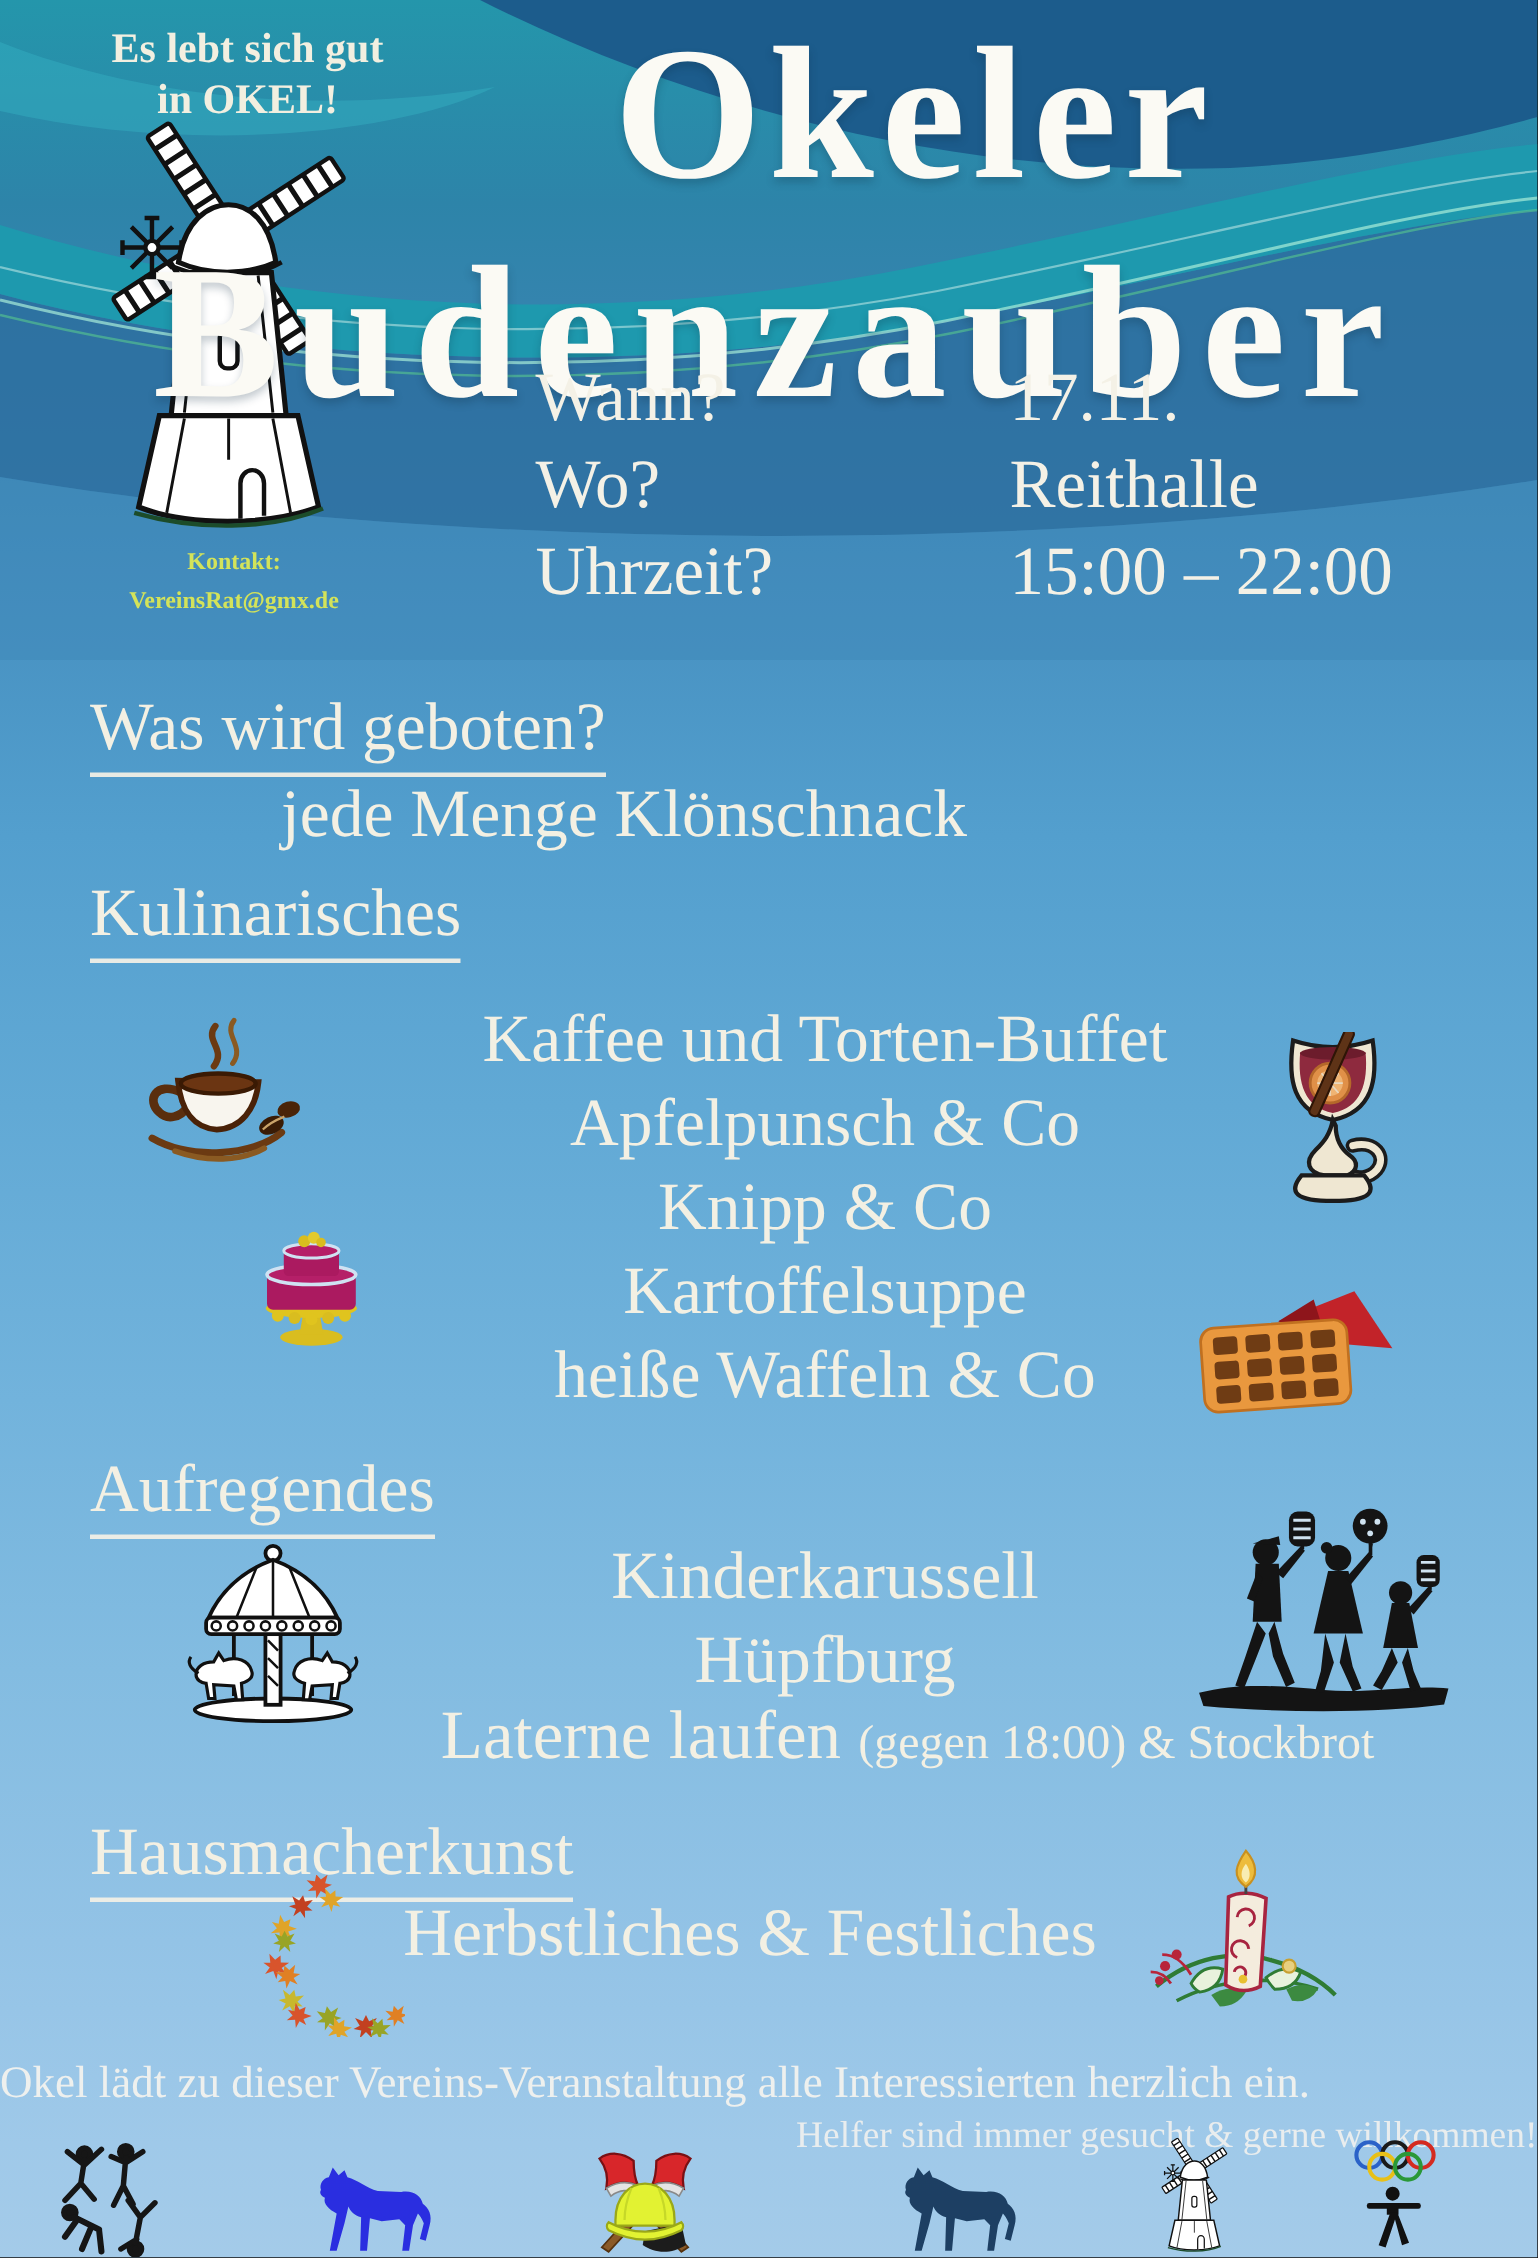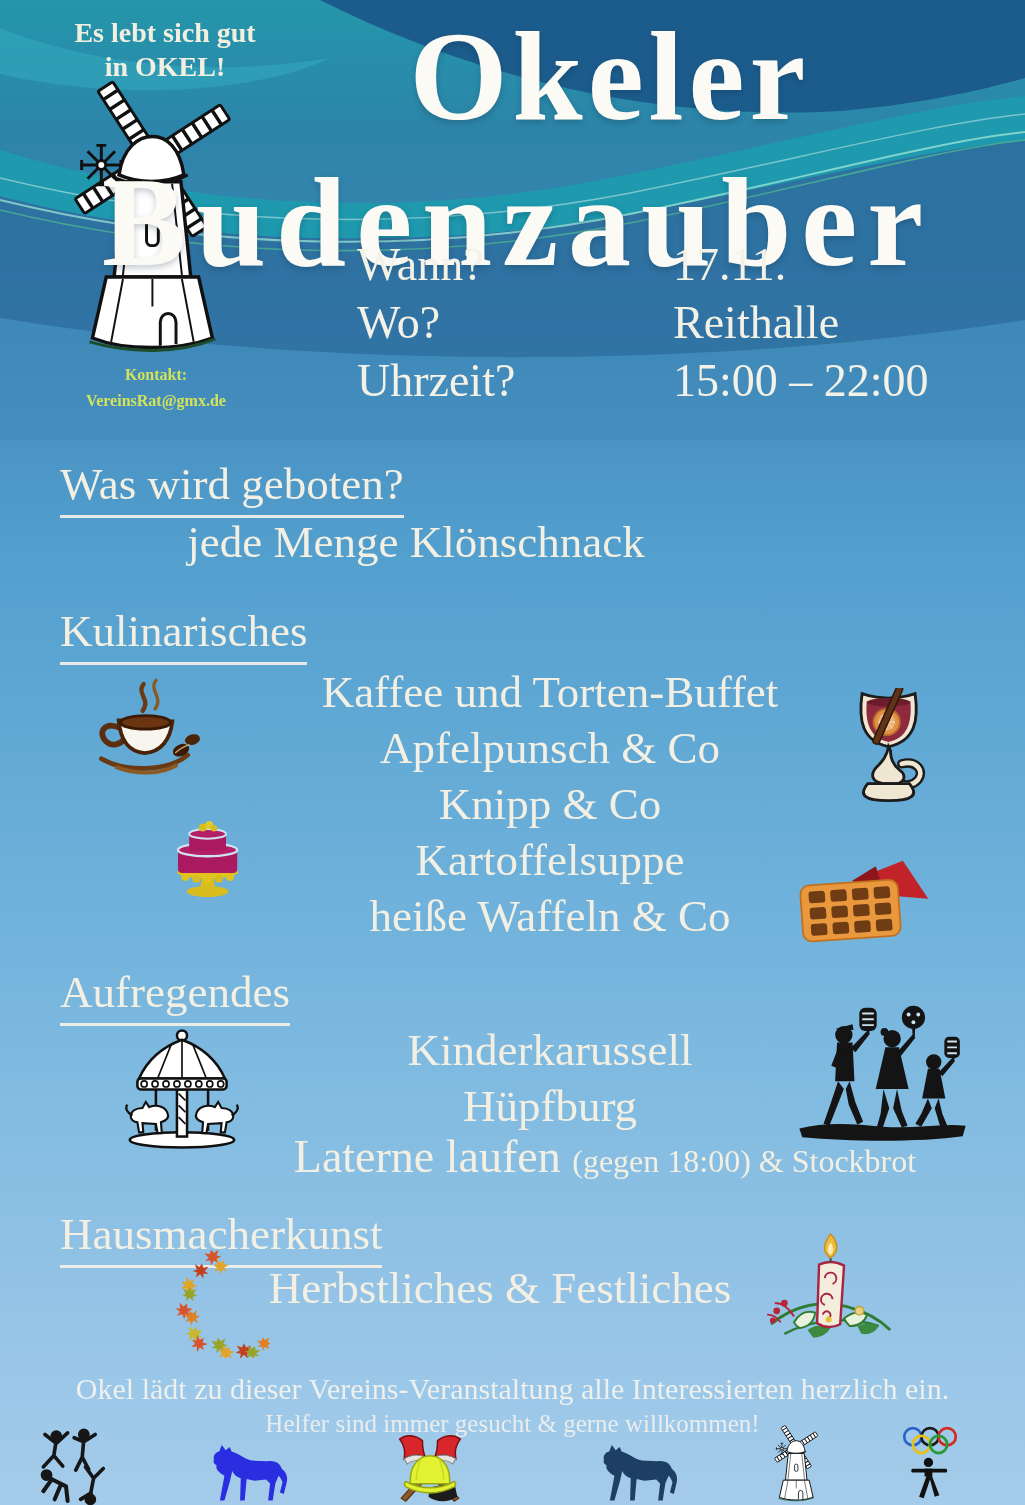--- a/index.html
+++ b/index.html
@@ -25,22 +25,22 @@
   .title1{left:230px; top:14px; width:760px; font-size:126px; letter-spacing:5px; text-align:center;}
   .title2{left:10px; top:160px; width:1015px; font-size:126px; letter-spacing:10px; text-align:center;}
   .info{left:357px; top:236px; font-size:46px; color:#f4f1e6; line-height:58px;}
   .info .lbl{display:inline-block; width:316px;}
   .heading{left:60px; font-size:45px; color:var(--ink);}
   .heading .u{border-bottom:3px solid rgba(244,241,230,.92); padding-bottom:5px; display:inline-block;}
   .bigline{font-size:45px; color:var(--ink);}
   .list{font-size:45px; color:var(--ink); line-height:56px; text-align:center;}
   .lantern-main{font-size:46px;}
   .lantern-detail{font-size:32px;}
-  .footer-invite{left:0; top:1372px; width:1025px; font-size:30px; color:#eef0ee; text-align:center;}
-  .footer-helpers{left:0; top:1410px; width:1025px; font-size:25px; color:#e9edee; text-align:center;}
+  .footer-invite{left:0; top:1372px; width:1025px; font-size:30px; color:#eef0ee; text-align:left;}
+  .footer-helpers{left:0; top:1410px; width:1025px; font-size:25px; color:#e9edee; text-align:right;}
   svg.icon{display:block;}
 </style>
 </head>
 <body>
 
 <svg width="0" height="0" style="position:absolute" aria-hidden="true">
   <defs>
     <g id="blade">
       <rect x="-9" y="-88" width="18" height="76" rx="2" fill="#fff" stroke="#111" stroke-width="3"></rect>
       <path d="M-9,-78 h18 M-9,-66 h18 M-9,-54 h18 M-9,-42 h18 M-9,-30 h18 M-9,-20 h18" stroke="#111" stroke-width="3.5"></path>
@@ -343,21 +343,21 @@
     <div>
       <span class="lbl">Uhrzeit?</span><span>15:00 – 22:00</span>
     </div>
   </div>
 
   <div class="abs heading" style="top:458px">
     <span class="u">Was wird geboten?</span>
   </div>
   <div class="abs bigline center" style="left:0; top:516px; width:832px">jede Menge Klönschnack</div>
 
-  <div class="abs heading" style="top:605px">
+  <div class="abs heading" style="top:582px">
     <span class="u">Kulinarisches</span>
   </div>
   <div class="abs list" style="left:70px; top:664px; width:960px">
     <div>Kaffee und Torten-Buffet</div>
     <div>Apfelpunsch &amp; Co</div>
     <div>Knipp &amp; Co</div>
     <div>Kartoffelsuppe</div>
     <div>heiße Waffeln &amp; Co</div>
   </div>
   <svg class="abs icon" style="left:88px; top:675px; width:115px; height:112px">

